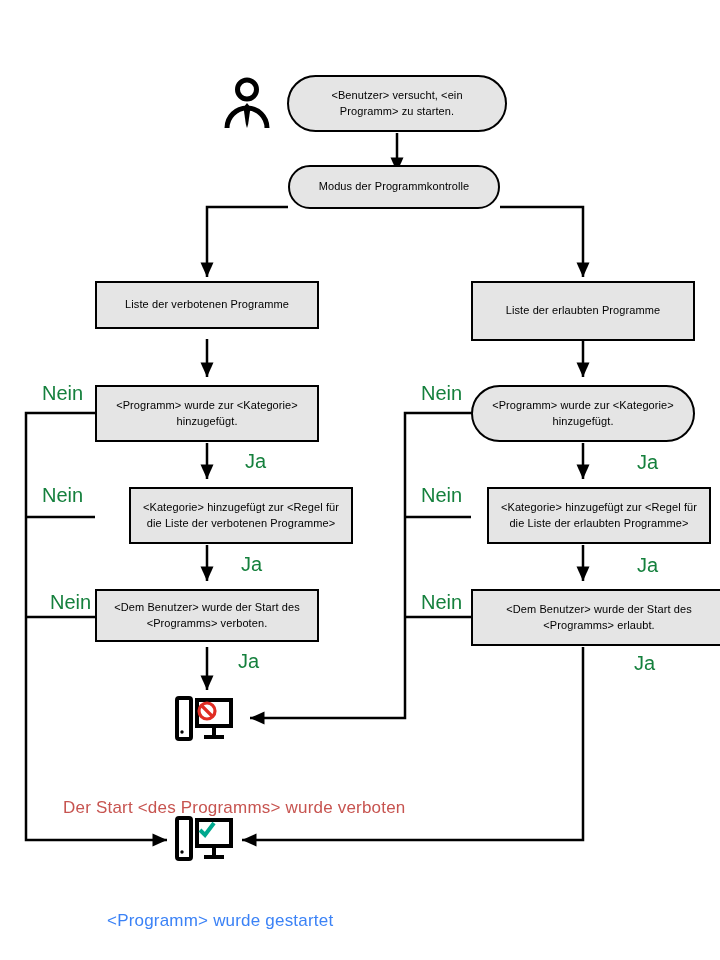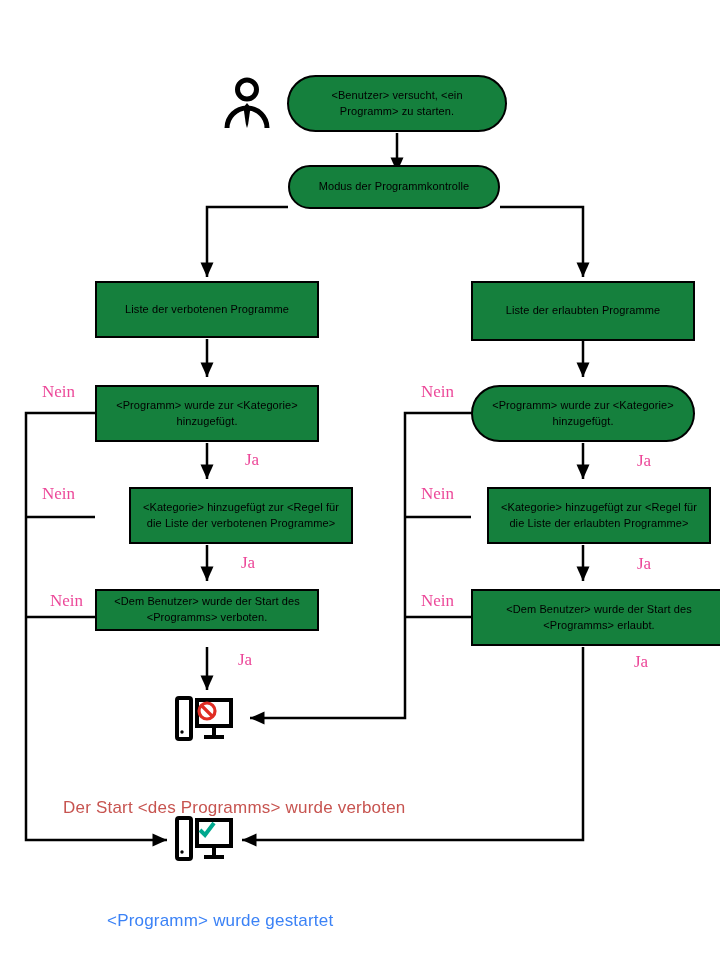--- a/index.html
+++ b/index.html
@@ -2,26 +2,26 @@
 <html><head>
 <meta charset="utf-8">
 <style>
   html,body{margin:0;padding:0;background:#ffffff;}
   #canvas{
     position:relative;width:720px;height:960px;background:#ffffff;
     font-family:"Liberation Sans",sans-serif;color:#000;overflow:hidden;
   }
   #connectors{position:absolute;left:0;top:0;width:720px;height:960px;}
   .node{
-    position:absolute;box-sizing:border-box;border:2.5px solid #000;background:#15803d;
+    position:absolute;box-sizing:border-box;border:2.5px solid #000;background:#e5e5e5;
     display:flex;align-items:center;justify-content:center;text-align:center;
     font-size:11px;line-height:1.45;letter-spacing:0.1px;
   }
   .stadium{border-radius:29px;}
-  .lbl{position:absolute;font-size:17px;color:#ec4899;white-space:nowrap;font-family:Liberation Serif, serif;}
+  .lbl{position:absolute;font-size:20px;color:#15803d;white-space:nowrap;}
   .result{position:absolute;font-size:17px;white-space:nowrap;letter-spacing:0.2px;margin-top:38px;}
   .result.blocked{color:#C75450;}
   .result.started{color:#3b82f6;}
   .iconbox{position:absolute;}
 </style>
 </head>
 <body>
 
 <div id="canvas">
 
@@ -57,33 +57,33 @@
       <circle cx="27" cy="13.5" r="9.5" fill="none" stroke="#000" stroke-width="5"></circle>
       <path d="M7,52 A20,20 0 0 1 47,52" fill="none" stroke="#000" stroke-width="5"></path>
       <polygon points="27,27 23.5,31.5 25.8,48 27,52 28.2,48 30.5,31.5" fill="#000"></polygon>
     </svg>
   </div>
 
   <div class="node stadium" style="left:287px;top:75px;width:220px;height:57px;padding:0 32px;">&lt;Benutzer&gt; versucht, &lt;ein Programm&gt;  zu starten.</div>
 
   <div class="node stadium" style="left:288px;top:165px;width:212px;height:44px;padding:0 14px;">Modus der Programmkontrolle</div>
 
-  <div class="node" style="left:95px;top:281px;width:224px;height:57px;padding:0 12px;">Liste der verbotenen Programme</div>
+  <div class="node" style="left:95px;top:281px;width:224px;height:48px;padding:0 12px;">Liste der verbotenen Programme</div>
 
   <div class="node" style="left:471px;top:281px;width:224px;height:60px;padding:0 16px;">Liste der erlaubten Programme</div>
 
   <div class="node" style="left:95px;top:385px;width:224px;height:57px;padding:0 12px;">&lt;Programm&gt;  wurde zur &lt;Kategorie&gt; hinzugefügt.</div>
 
   <div class="node stadium" style="left:471px;top:385px;width:224px;height:57px;padding:0 14px;">&lt;Programm&gt;  wurde zur &lt;Kategorie&gt; hinzugefügt.</div>
 
   <div class="node" style="left:95px;top:487px;width:224px;height:57px;padding:0 8px;margin-left:34px;">&lt;Kategorie&gt; hinzugefügt zur &lt;Regel  für die Liste der verbotenen Programme&gt;</div>
 
   <div class="node" style="left:487px;top:487px;width:224px;height:57px;padding:0 8px;">&lt;Kategorie&gt; hinzugefügt zur &lt;Regel  für die Liste der erlaubten Programme&gt;</div>
 
-  <div class="node" style="left:95px;top:589px;width:224px;height:42px;padding:0 14px;">&lt;Dem  Benutzer&gt; wurde der Start des &lt;Programms&gt;  verboten.</div>
+  <div class="node" style="left:95px;top:589px;width:224px;height:53px;padding:0 14px;">&lt;Dem  Benutzer&gt; wurde der Start des &lt;Programms&gt;  verboten.</div>
 
   <div class="node" style="left:471px;top:589px;width:256px;height:57px;padding:0 14px;">&lt;Dem  Benutzer&gt; wurde der Start des &lt;Programms&gt;  erlaubt.</div>
 
   <span class="lbl" style="left:42px;top:382px;">Nein</span>
   <span class="lbl" style="left:42px;top:484px;">Nein</span>
   <span class="lbl" style="left:50px;top:591px;">Nein</span>
   <span class="lbl" style="left:421px;top:382px;">Nein</span>
   <span class="lbl" style="left:421px;top:484px;">Nein</span>
   <span class="lbl" style="left:421px;top:591px;">Nein</span>
 

